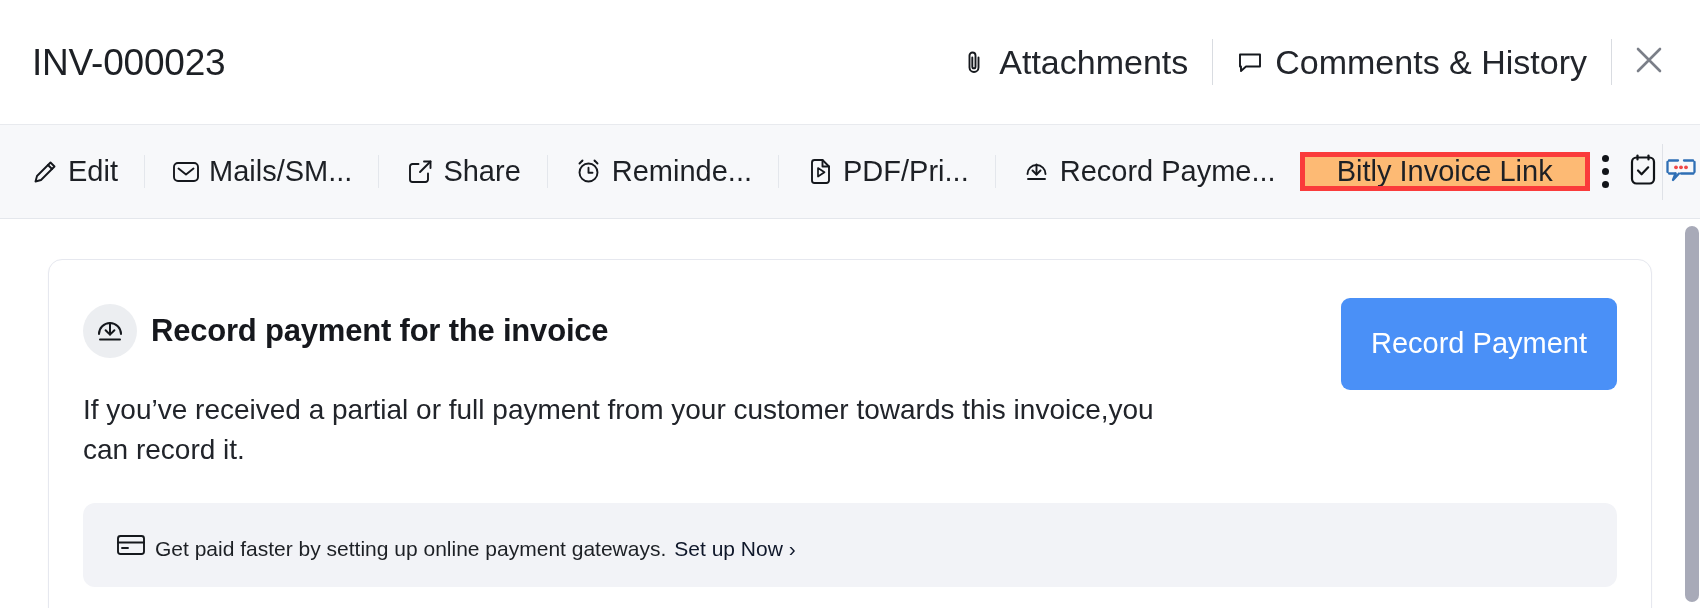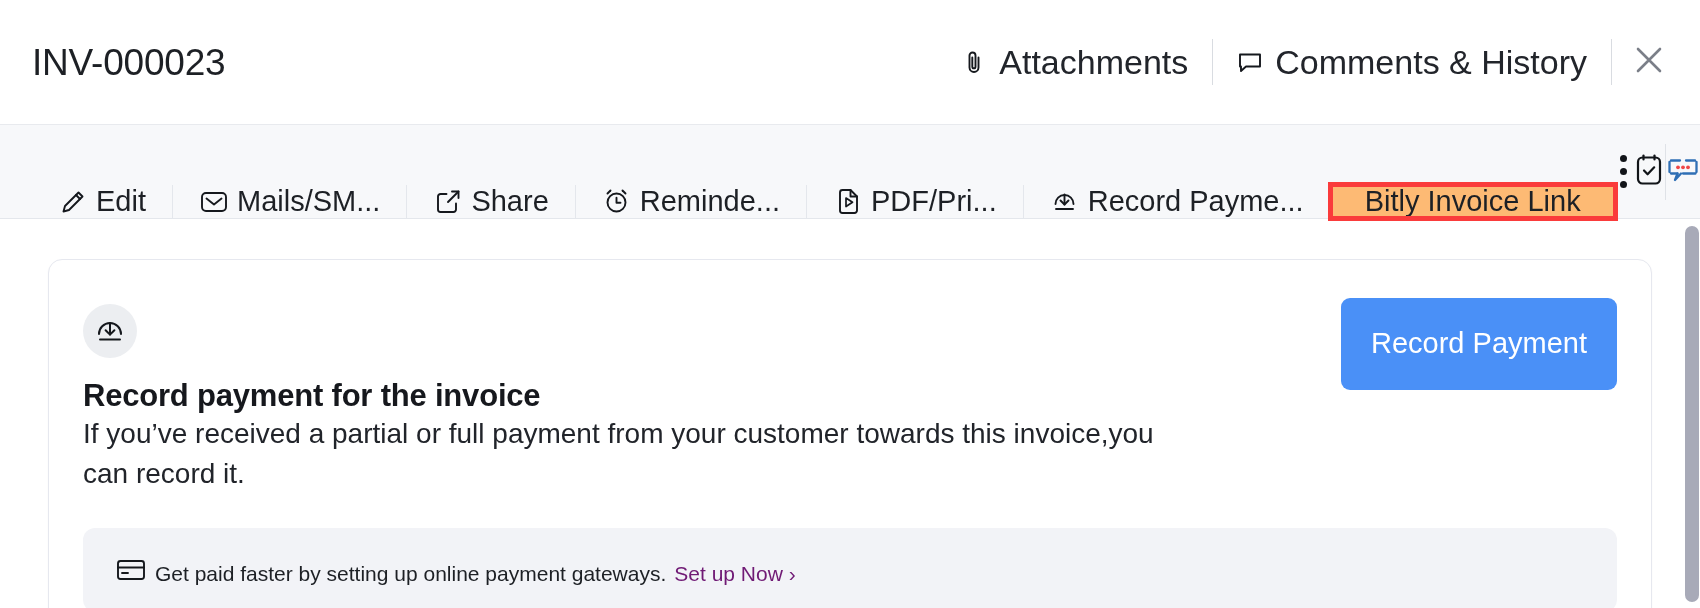--- a/index.html
+++ b/index.html
@@ -82,24 +82,23 @@
     height: 74px;
     cursor: pointer;
   }
 
   
   .toolbar {
     position: relative;
     height: 94px;
     flex: 0 0 94px;
     display: flex;
-    align-items: flex-end;
+    align-items: center;
     background: #f7f8fa;
     border-bottom: 1px solid #e4e7ec;
-    padding-left: 28px;
   }
 
   .tb-btn {
     display: flex;
     align-items: center;
     justify-content: center;
     gap: 8px;
     padding: 0 26px;
     cursor: pointer;
     color: #1d2025;
@@ -180,23 +179,23 @@
 
   .card-head {
     display: flex;
     align-items: flex-start;
     justify-content: space-between;
     gap: 24px;
   }
 
   .card-title-row {
     display: flex;
-    gap: 20px;
+    align-items: center;
+    gap: 14px;
     padding-top: 6px;
-    flex-direction: column;
   }
 
   .circle-icon {
     width: 54px;
     height: 54px;
     border-radius: 50%;
     background: #eceef1;
     display: flex;
     align-items: center;
     justify-content: center;
@@ -243,21 +242,21 @@
   }
   .info-bar .cc-icon {
     display: flex;
     align-items: center;
     justify-content: center;
     width: 32px;
     height: 32px;
     flex: 0 0 32px;
   }
   .info-link {
-    color: #701a75;
+    color: #0f172a;
     cursor: pointer;
     white-space: nowrap;
   }
 
   
   .scrollbar-track {
     position: absolute;
     top: 220px;
     right: 0;
     width: 16px;

